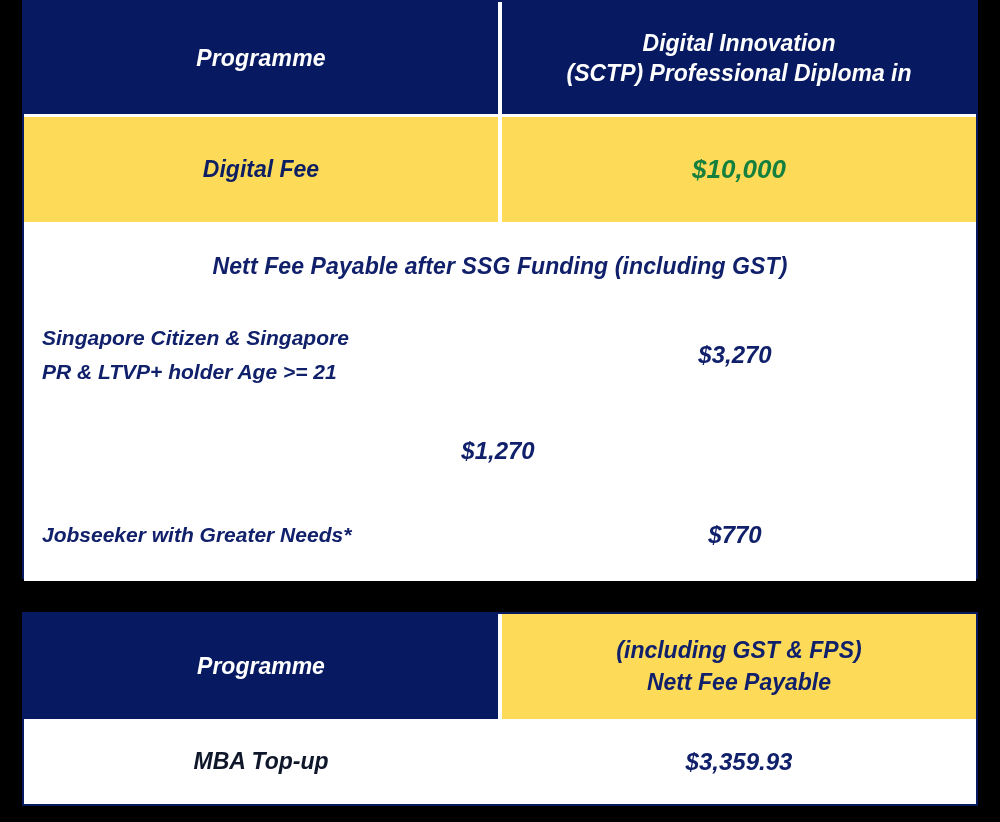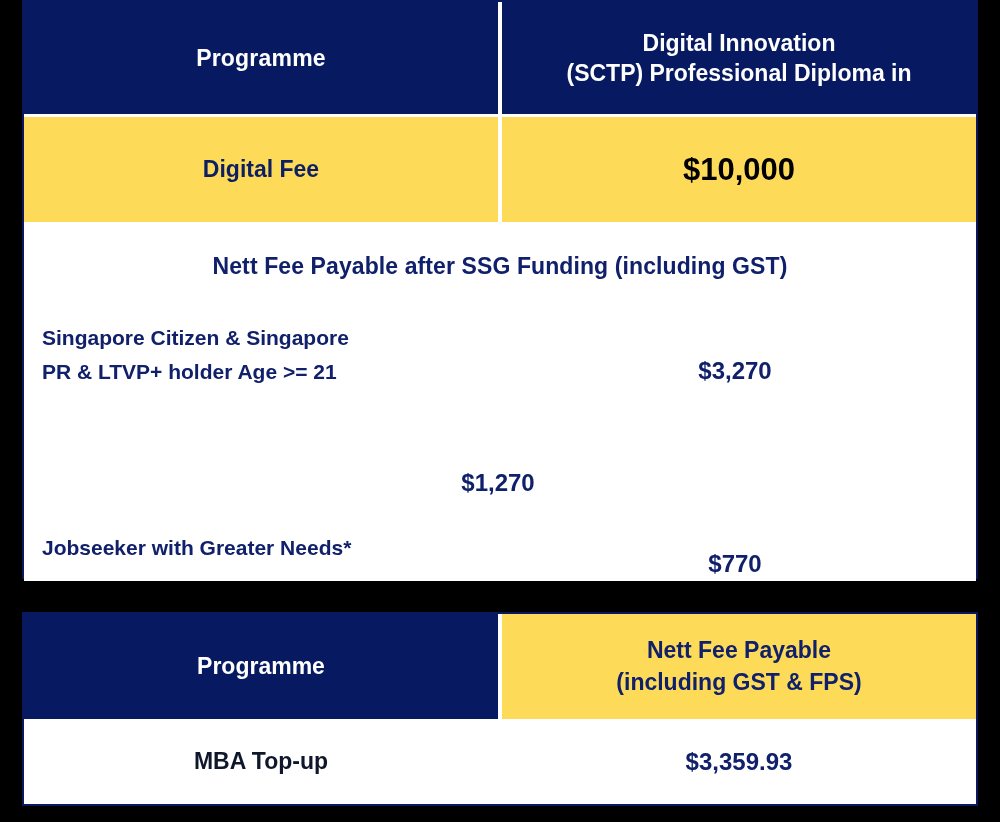--- a/index.html
+++ b/index.html
@@ -12,20 +12,21 @@
     height: 822px;
     font-family: "Liberation Sans", sans-serif;
     overflow: hidden;
   }
 
   .page {
     position: relative;
     width: 1000px;
     height: 822px;
     background: #000000;
+    font-style: italic;
   }
 
   
   .fee-table {
     position: absolute;
     left: 22px;
     top: 0px;
     width: 956px;
     height: 579px;
     background: #ffffff;
@@ -93,23 +94,23 @@
   .t1-feerow .divider {
     width: 4px;
     flex: 0 0 4px;
     background: #ffffff;
   }
   .t1-feerow .cell-right {
     flex: 1 1 auto;
     display: flex;
     align-items: center;
     justify-content: center;
-    color: #000000;
-    font-weight: bold;
-    font-size: 31px;
+    color: #15803d;
+    font-weight: bold;
+    font-size: 26px;
     box-sizing: border-box;
     text-align: center;
   }
 
   .t1-body {
     background: #ffffff;
     height: 356px;
     position: relative;
   }
 
@@ -140,21 +141,20 @@
     line-height: 1.62;
   }
   .tier .tier-value {
     flex: 1 1 auto;
     text-align: center;
     color: #10206a;
     font-weight: bold;
     font-size: 24px;
     padding-right: 4px;
     box-sizing: border-box;
-    margin-top: 32px;
   }
   .tier-a { top: 96px; }
   .tier-b { top: 212px; }
   .tier-c { top: 293px; }
 
   
   .topup-table {
     position: absolute;
     left: 22px;
     top: 612px;
@@ -287,22 +287,22 @@
     </div>
   </div>
 
   <div class="topup-table">
 
     <div class="t2-header">
       <div class="cell-left">Programme</div>
       <div class="divider"></div>
       <div class="cell-right">
         <span>
+          <span class="nl">(including GST &amp; FPS)</span>
           <span class="nl">Nett Fee Payable</span>
-          <span class="nl">(including GST &amp; FPS)</span>
         </span>
       </div>
     </div>
 
     <div class="t2-row">
       <div class="cell-left">MBA Top-up</div>
       <div class="divider"></div>
       <div class="cell-right">$3,359.93</div>
     </div>
   </div>

